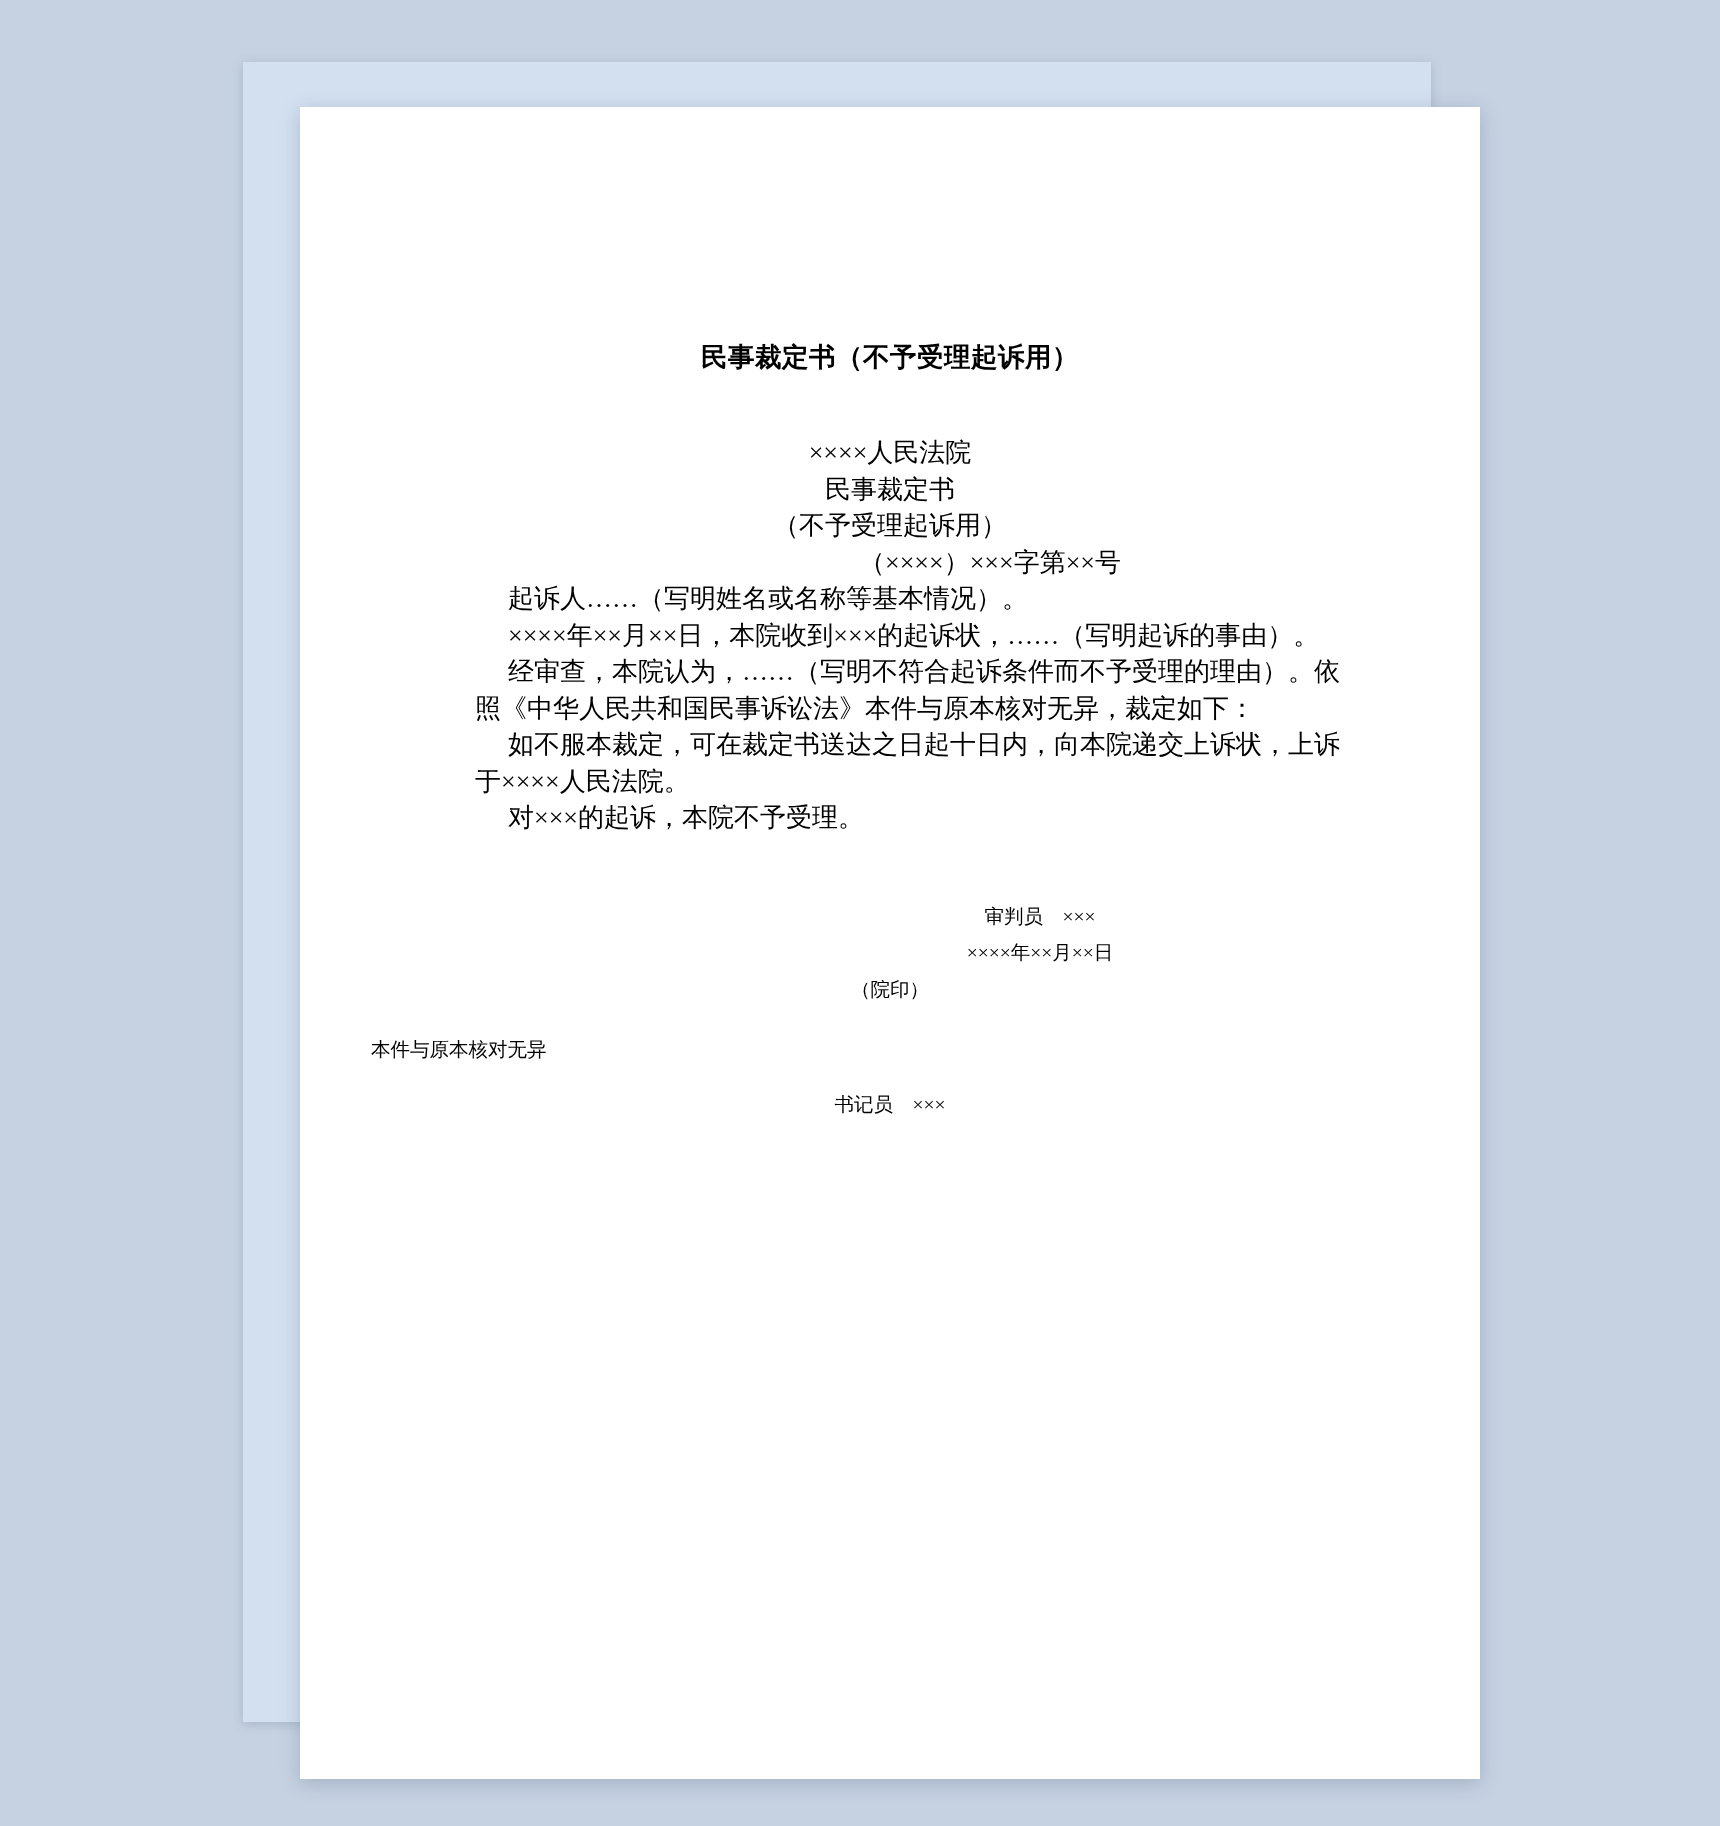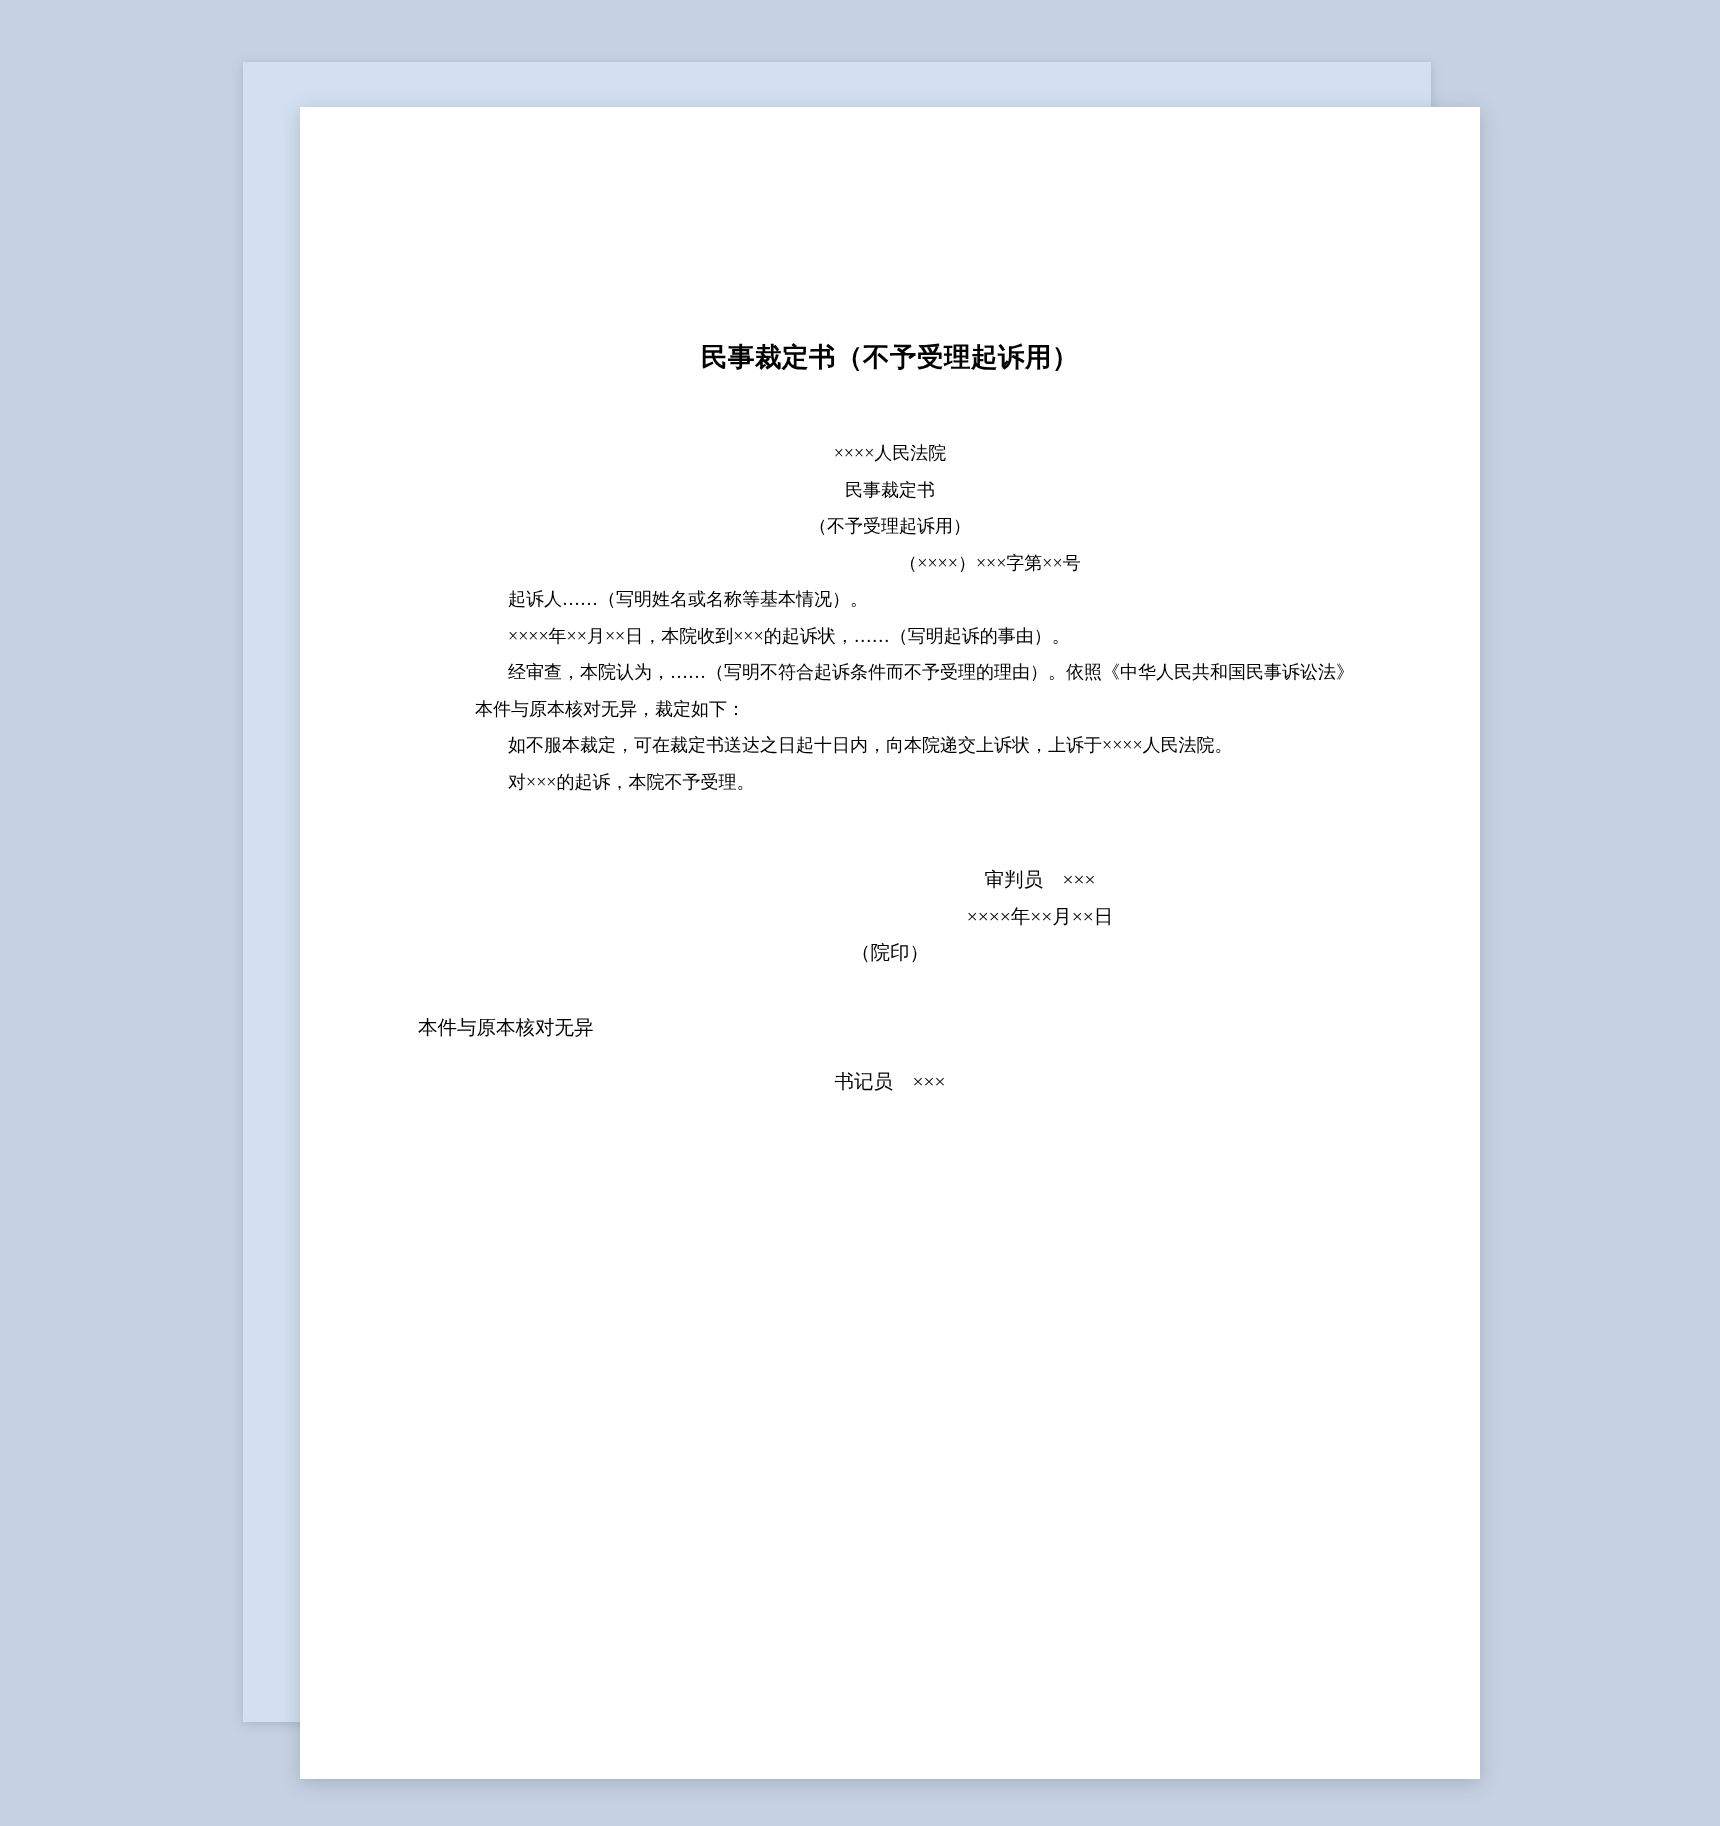--- a/index.html
+++ b/index.html
@@ -50,21 +50,21 @@
     padding-top: 232px;
     text-align: center;
     font-size: 26.5px;
     font-weight: bold;
     letter-spacing: 0.5px;
     color: #000;
     font-family: "Liberation Serif", "DejaVu Serif", serif;
   }
   .body-block {
     margin-top: 60px;
-    font-size: 18px;
+    font-size: 26px;
     line-height: 36.5px;
     color: #000;
   }
   .ctr {
     text-align: center;
   }
   .ctr-court { }
   .case-no {
     text-align: center;
     padding-left: 200px;
@@ -85,22 +85,22 @@
     padding-left: 300px;
   }
   .sign-line-2 {
     text-align: center;
     padding-left: 300px;
   }
   .seal-line {
     text-align: center;
   }
   .verify-line {
-    margin-top: 38px;
-    padding-left: 118px;
+    margin-top: 24px;
+    padding-left: 71px;
     font-size: 19.5px;
     line-height: 36.5px;
   }
   .clerk-line {
     margin-top: 18px;
     text-align: center;
     font-size: 19.5px;
     line-height: 36.5px;
   }
 </style>

